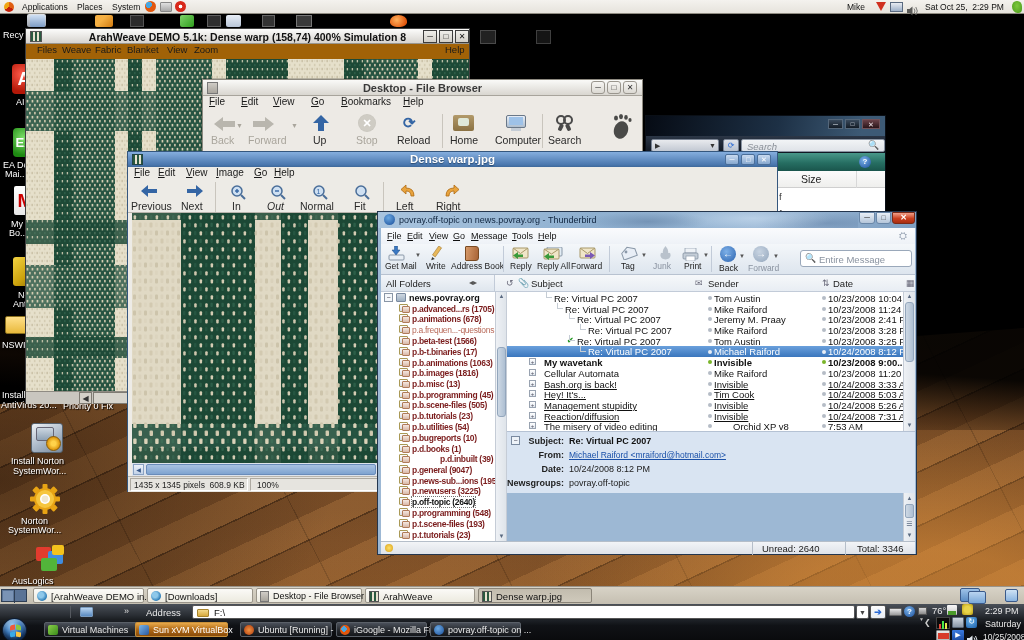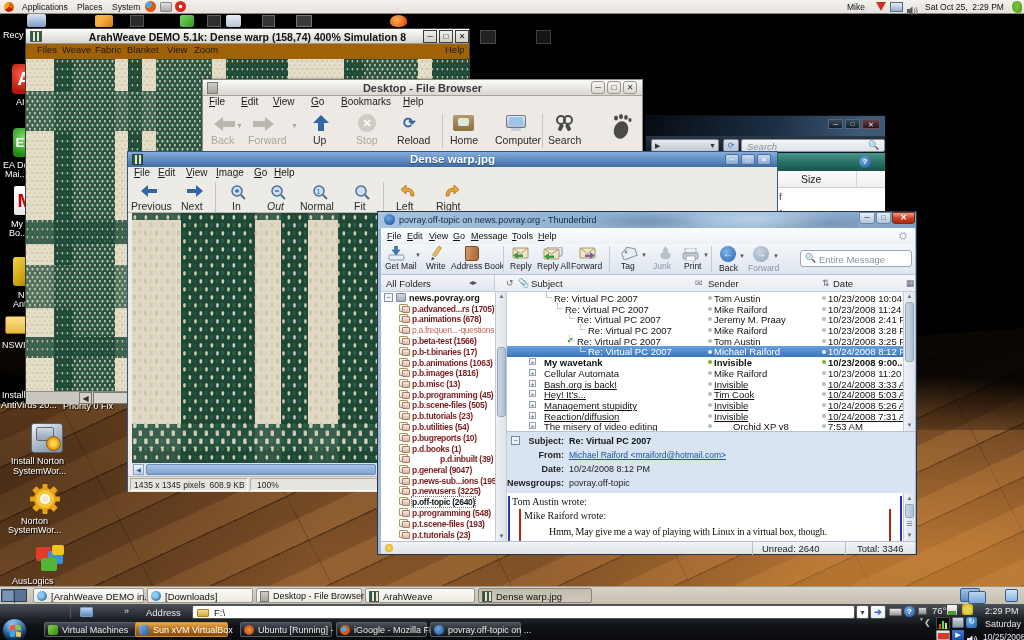--- a/index.html
+++ b/index.html
@@ -706,29 +706,20 @@
     <div class="abs" style="left:20px;top:4px;width:37px;text-align:right;font-size:9px;font-weight:bold;color:#222;">Subject:</div>
     <div class="abs" style="left:62px;top:4px;font-size:9px;font-weight:bold;color:#111;">Re: Virtual PC 2007</div>
     <div class="abs" style="left:20px;top:18px;width:37px;text-align:right;font-size:9px;font-weight:bold;color:#222;">From:</div>
     <div class="abs" style="left:62px;top:18px;font-size:8.5px;color:#1a50a8;text-decoration:underline;">Michael Raiford &lt;mraiford@hotmail.com&gt;</div>
     <div class="abs" style="left:20px;top:32px;width:37px;text-align:right;font-size:9px;font-weight:bold;color:#222;">Date:</div>
     <div class="abs" style="left:62px;top:32px;font-size:9px;color:#222;">10/24/2008 8:12 PM</div>
     <div class="abs" style="left:0px;top:46px;width:57px;text-align:right;font-size:9px;font-weight:bold;color:#222;">Newsgroups:</div>
     <div class="abs" style="left:62px;top:46px;font-size:9px;color:#222;">povray.off-topic</div>
   </div>
 
-  <div class="abs" style="left:129px;top:281px;width:408px;height:48px;background:#fff;font-family:'Liberation Serif',serif;overflow:hidden;">
-    <div class="abs" style="left:1px;top:3px;width:2px;height:45px;background:#2a35c0;"></div>
-    <div class="abs" style="left:12px;top:16px;width:2px;height:32px;background:#b02318;"></div>
-    <div class="abs" style="left:393px;top:3px;width:2px;height:45px;background:#2a35c0;"></div>
-    <div class="abs" style="left:382px;top:16px;width:2px;height:32px;background:#b02318;"></div>
-    <div class="abs" style="left:5px;top:3px;font-size:10px;color:#111;font-family:'Liberation Serif',serif;">Tom Austin wrote:</div>
-    <div class="abs" style="left:17px;top:17px;font-size:10px;color:#111;font-family:'Liberation Serif',serif;">Mike Raiford wrote:</div>
-    <div class="abs" style="left:42px;top:33px;font-size:10px;letter-spacing:-0.25px;color:#111;font-family:'Liberation Serif',serif;">Hmm, May give me a way of playing with Linux in a virtual box, though.</div>
-  </div>
 
   <div class="abs" style="left:525px;top:281px;width:12px;height:48px;background:linear-gradient(90deg,#eef1f5,#dfe4ea);border-left:1px solid #c5ccd6;">
     <div class="abs" style="left:1px;top:1px;width:9px;height:9px;font-size:6px;color:#5a6a80;text-align:center;line-height:9px;">▲</div>
     <div class="abs" style="left:1px;top:11px;width:9px;height:14px;background:linear-gradient(90deg,#cdd8e4,#aebfd2);border:1px solid #93a6bc;border-radius:2px;"></div>
     <div class="abs" style="left:1px;top:27px;width:9px;height:9px;font-size:7px;color:#5a6a80;text-align:center;line-height:8px;">☰</div>
     <div class="abs" style="left:1px;top:38px;width:9px;height:9px;font-size:6px;color:#5a6a80;text-align:center;line-height:9px;">▼</div>
   </div>
 
   <div class="abs" style="left:3px;top:329px;width:534px;height:13px;background:linear-gradient(#f2f4f7,#dfe3e9);border-top:1px solid #b5bec9;">
     <div class="abs" style="left:4px;top:2px;width:8px;height:8px;background:radial-gradient(circle,#ffe06a,#d8a018);border-radius:50%;"></div>

